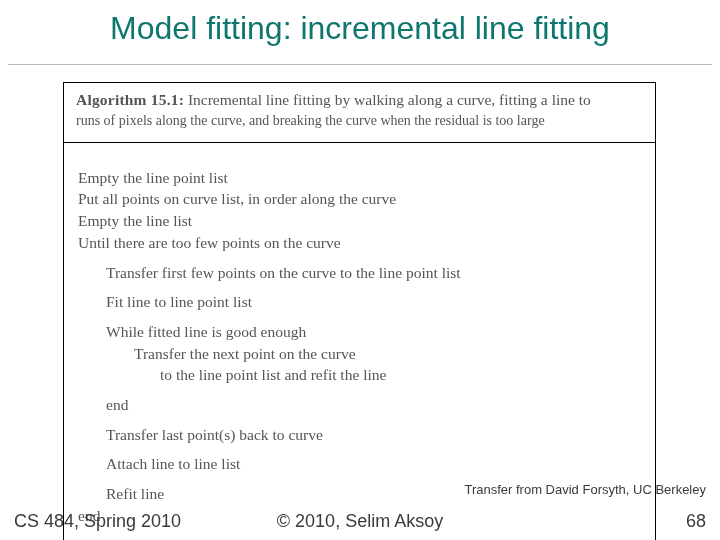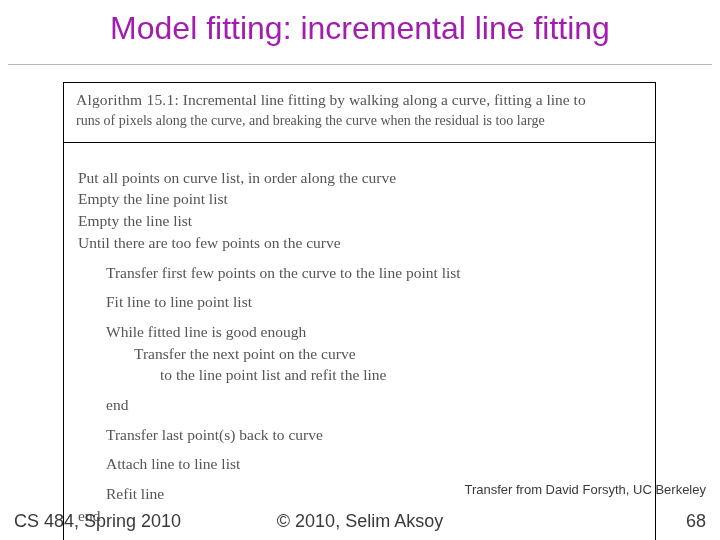--- a/index.html
+++ b/index.html
@@ -18,21 +18,21 @@
     box-sizing: border-box;
   }
   .title {
     position: absolute;
     top: 10px;
     left: 0;
     width: 720px;
     text-align: center;
     font-size: 32px;
     font-weight: 400;
-    color: #a21caf;
+    color: #0f766e;
     font-family: "Verdana", "Tahoma", sans-serif;
   }
   .rule {
     position: absolute;
     top: 64px;
     left: 8px;
     right: 8px;
     border-top: 1px solid #b9b9b9;
   }
   .figure {
@@ -50,21 +50,21 @@
     padding: 6px 10px 10px 12px;
     font-size: 14px;
     line-height: 1.45;
   }
   .fig-title {
     font-family: Georgia, "Times New Roman", serif;
     color: #555555;
     font-size: 15.5px;
   }
   .fig-title b {
-    font-weight: 400;
+    font-weight: 700;
     letter-spacing: 0.2px;
   }
   .fig-body {
     padding: 24px 10px 18px 14px;
     font-size: 15.5px;
     line-height: 1.4;
     white-space: nowrap;
   }
   .fig-body .l0 { padding-left: 0; }
   .fig-body .l1 { padding-left: 28px; margin-top: 8px; }
@@ -100,22 +100,22 @@
 
   <div class="figure">
     <div class="fig-header">
       <span class="fig-title">
         <b>Algorithm 15.1:</b>
         <span>Incremental line fitting by walking along a curve, fitting a line to</span>
       </span><br>
       <span>runs of pixels along the curve, and breaking the curve when the residual is too large</span>
     </div>
     <div class="fig-body">
+      <div class="l0">Empty the line point list</div>
       <div class="l0">Put all points on curve list, in order along the curve</div>
-      <div class="l0">Empty the line point list</div>
       <div class="l0">Empty the line list</div>
       <div class="l0">Until there are too few points on the curve</div>
       <div class="l1">Transfer first few points on the curve to the line point list</div>
       <div class="l1">Fit line to line point list</div>
       <div class="l1">While fitted line is good enough</div>
       <div class="l2">Transfer the next point on the curve</div>
       <div class="l3">to the line point list and refit the line</div>
       <div class="l1">end</div>
       <div class="l1">Transfer last point(s) back to curve</div>
       <div class="l1">Attach line to line list</div>

